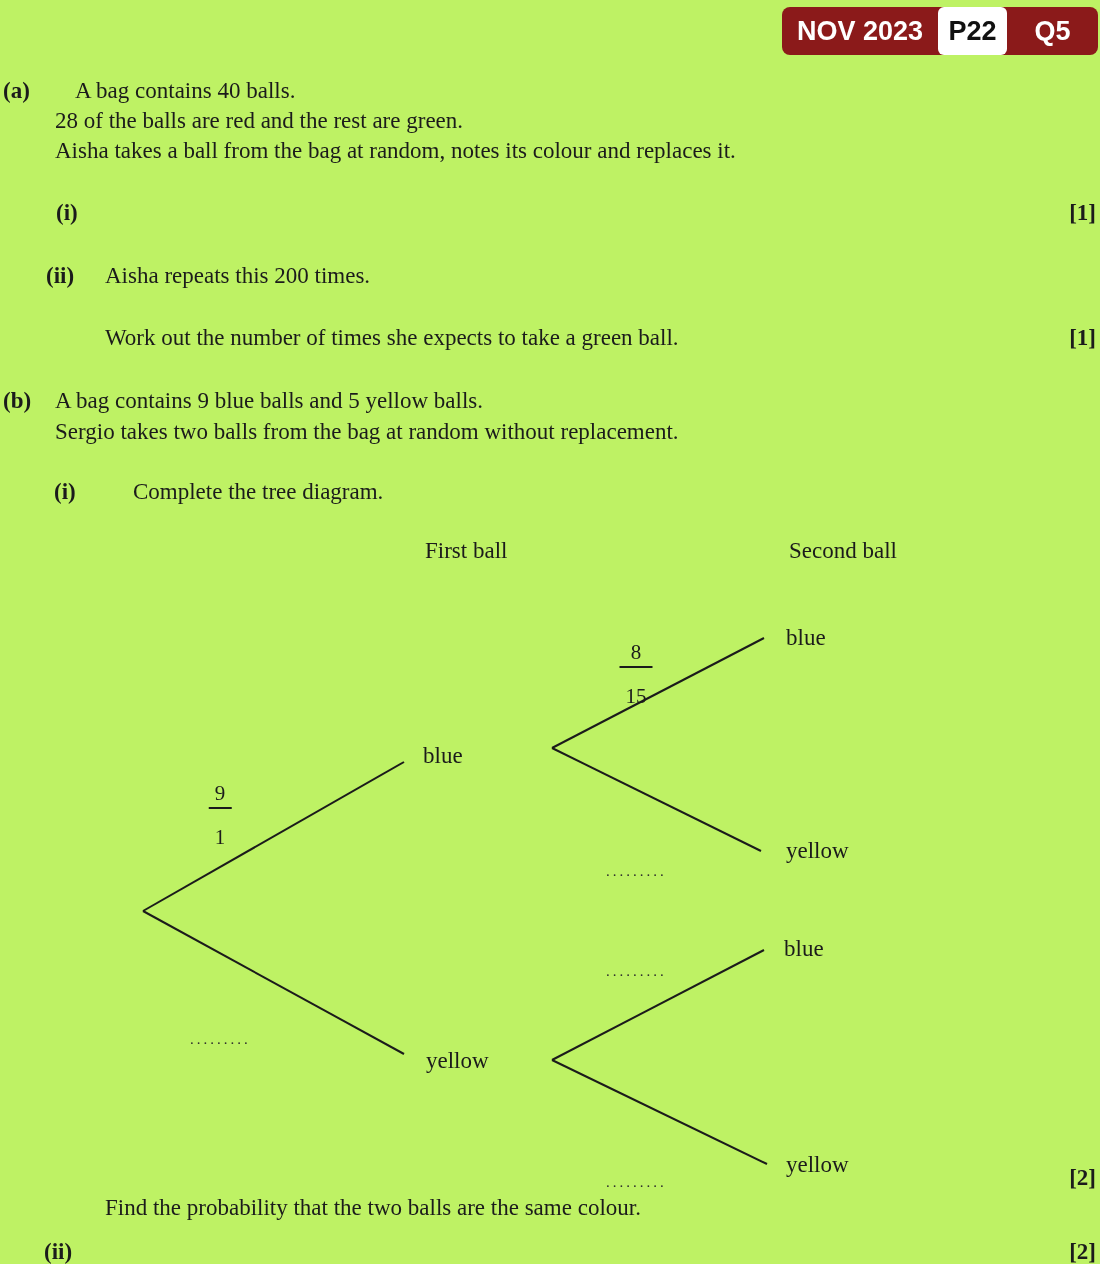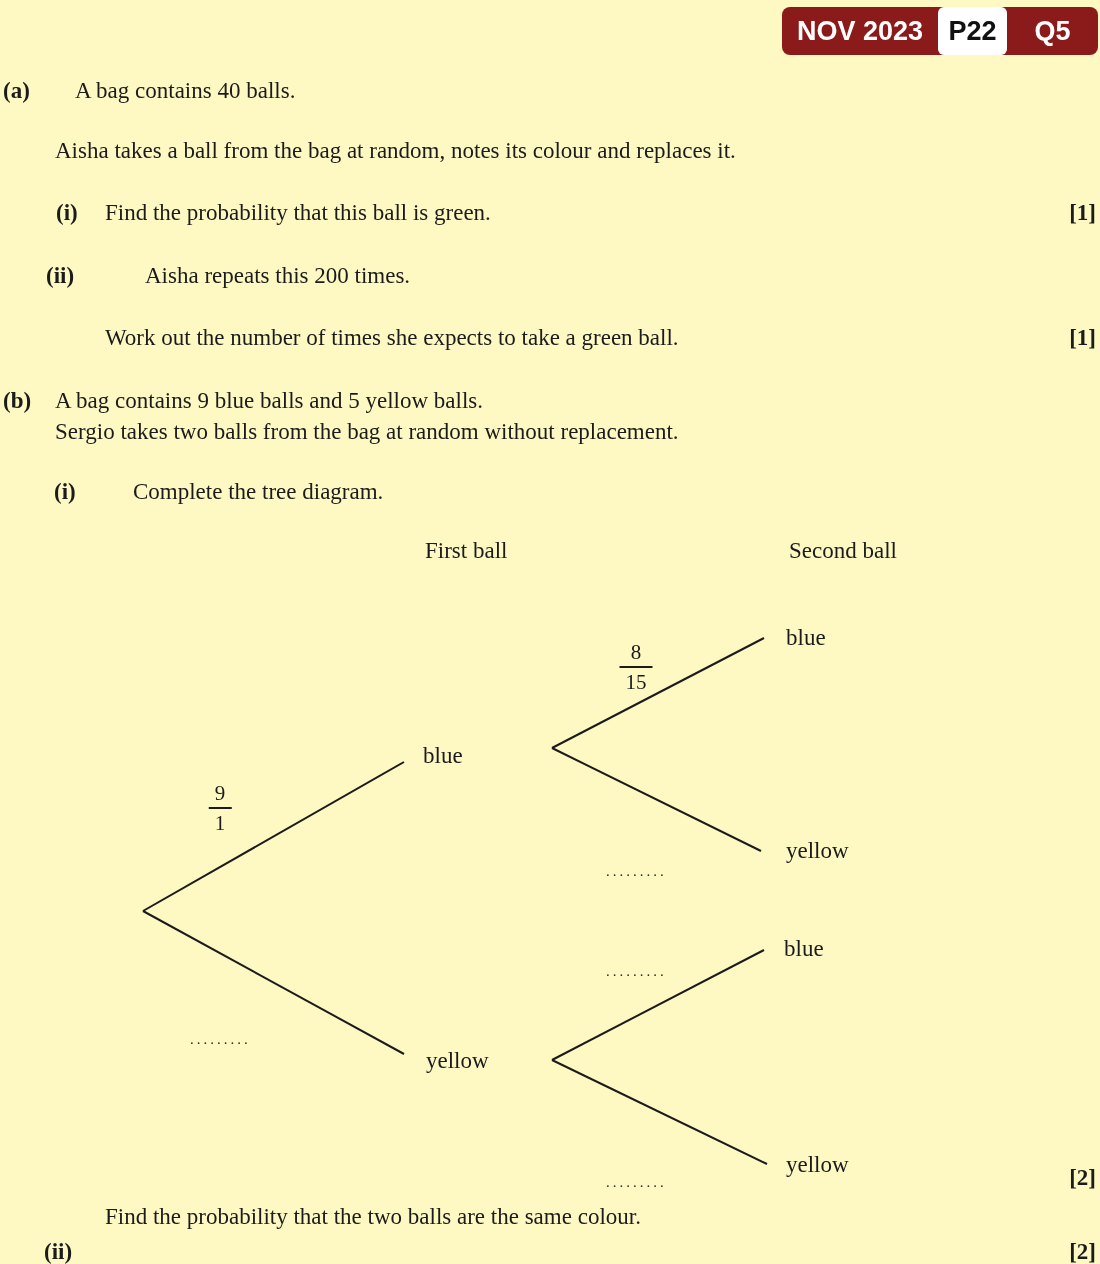--- a/index.html
+++ b/index.html
@@ -1,17 +1,17 @@
 <!DOCTYPE html>
 <html><head>
 <meta charset="utf-8">
 <style>
   html,body { margin:0; padding:0; background:#ffffff; }
   .page {
-    position:relative; width:1100px; height:1264px; background:#fef9c3;
+    position:relative; width:1100px; height:1264px; background:#bef264;
     font-family:"Liberation Serif","DejaVu Serif",serif; color:#1b1b1b; overflow:hidden;
   }
   .abs { position:absolute; }
   .t { font-size:23px; line-height:27px; white-space:nowrap; }
   .b { font-weight:bold; }
   .mark { font-weight:bold; width:56px; text-align:right; }
 
   
   .badge {
     position:absolute; left:782px; top:7px; width:316px; height:48px;
@@ -19,44 +19,44 @@
     font-family:"Liberation Sans","DejaVu Sans",sans-serif; font-weight:bold; font-size:27px;
   }
   .badge-session { flex:0 0 156px; color:#ffffff; display:flex; align-items:center; justify-content:center; }
   .badge-paper  { flex:0 0 69px; background:#ffffff; color:#111111; border-radius:6px; display:flex; align-items:center; justify-content:center; }
   .badge-q      { flex:1 1 auto; color:#ffffff; display:flex; align-items:center; justify-content:center; }
 
   
   .tree-svg { position:absolute; left:0; top:0; pointer-events:none; }
   .frac { position:absolute; text-align:center; font-size:21px; line-height:25px; transform:translateX(-50%); }
   .frac .num { display:block; padding:0 6px 1px; }
-  .frac .den { display:block; border-top:2px solid #1b1b1b; padding:2px 6px 0; }
+  .frac .den { display:block; border-top:2px solid #1b1b1b; padding:16px 6px 0; }
   .dots { position:absolute; font-size:15px; line-height:15px; letter-spacing:3px; color:#2e2e2e; white-space:nowrap; }
 </style>
 </head>
 <body>
 
 <div class="page">
 
   <div class="badge">
     <span class="badge-session">NOV 2023</span>
     <span class="badge-paper">P22</span>
     <span class="badge-q">Q5</span>
   </div>
 
   <div class="abs t b" style="left:3px;top:77px;">(a)</div>
   <div class="abs t" style="left:55px;top:77px;margin-left:20px;">A bag contains 40 balls.</div>
+  <div class="abs t" style="left:55px;top:107px;">28 of the balls are red and the rest are green.</div>
   <div class="abs t" style="left:55px;top:137px;">Aisha takes a ball from the bag at random, notes its colour and replaces it.</div>
 
   <div class="abs t b" style="left:56px;top:199px;">(i)</div>
-  <div class="abs t" style="left:105px;top:199px;">Find the probability that this ball is green.</div>
   <div class="abs t mark" style="left:1040px;top:199px;">[1]</div>
 
   <div class="abs t b" style="left:46px;top:262px;">(ii)</div>
-  <div class="abs t" style="left:105px;top:262px;margin-left:40px;">Aisha repeats this 200 times.</div>
+  <div class="abs t" style="left:105px;top:262px;">Aisha repeats this 200 times.</div>
   <div class="abs t" style="left:105px;top:324px;">Work out the number of times she expects to take a green ball.</div>
   <div class="abs t mark" style="left:1040px;top:324px;">[1]</div>
 
   <div class="abs t b" style="left:3px;top:387px;">(b)</div>
   <div class="abs t" style="left:55px;top:387px;">A bag contains 9 blue balls and 5 yellow balls.</div>
   <div class="abs t" style="left:55px;top:418px;">Sergio takes two balls from the bag at random without replacement.</div>
 
   <div class="abs t b" style="left:54px;top:478px;">(i)</div>
   <div class="abs t" style="left:105px;top:478px;margin-left:28px;">Complete the tree diagram.</div>
 
@@ -90,16 +90,16 @@
   <div class="abs t" style="left:423px;top:742px;">blue</div>
   <div class="abs t" style="left:426px;top:1047px;">yellow</div>
   <div class="abs t" style="left:786px;top:624px;">blue</div>
   <div class="abs t" style="left:786px;top:837px;">yellow</div>
   <div class="abs t" style="left:784px;top:935px;">blue</div>
   <div class="abs t" style="left:786px;top:1151px;">yellow</div>
 
   <div class="abs t mark" style="left:1040px;top:1164px;">[2]</div>
 
   <div class="abs t b" style="left:44px;top:1238px;">(ii)</div>
-  <div class="abs t" style="left:105px;top:1194px;margin-top:9px;">Find the probability that the two balls are the same colour.</div>
+  <div class="abs t" style="left:105px;top:1194px;">Find the probability that the two balls are the same colour.</div>
   <div class="abs t mark" style="left:1040px;top:1238px;">[2]</div>
 
 </div>
 
 </body></html>

